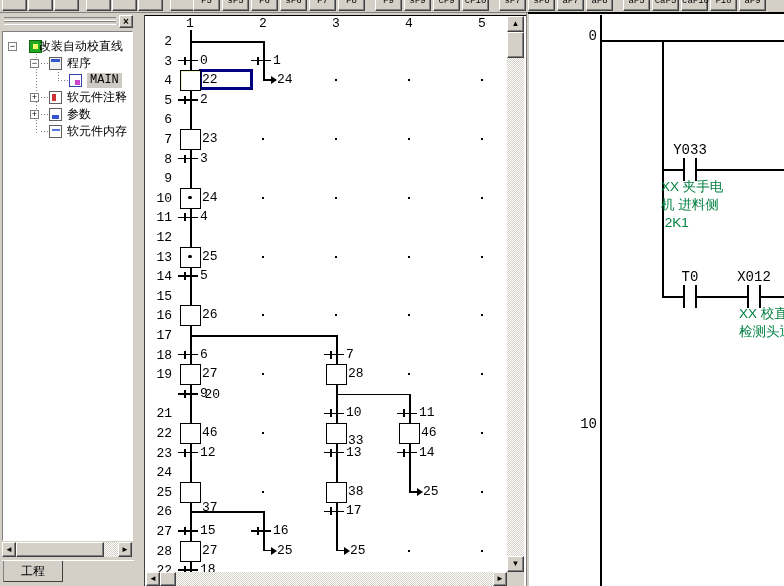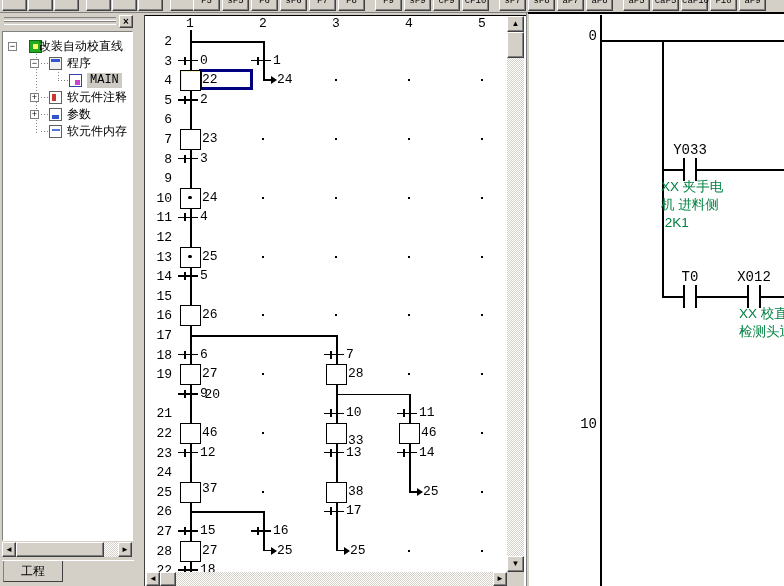--- a/index.html
+++ b/index.html
@@ -263,21 +263,21 @@
       <div class="sfcnum mono" style="position: absolute; left: 57px; top: 351.2px;">27</div>
       <div style="position: absolute; left: 181px; top: 349.2px; width: 21px; height: 21px; border: 1.5px solid rgb(0, 0, 0); background: rgb(255, 255, 255); box-sizing: border-box;"></div>
       <div class="sfcnum mono" style="position: absolute; left: 203px; top: 351.2px;">28</div>
       <div style="position: absolute; left: 35px; top: 408px; width: 21px; height: 21px; border: 1.5px solid rgb(0, 0, 0); background: rgb(255, 255, 255); box-sizing: border-box;"></div>
       <div class="sfcnum mono" style="position: absolute; left: 57px; top: 410px;">46</div>
       <div style="position: absolute; left: 181px; top: 408px; width: 21px; height: 21px; border: 1.5px solid rgb(0, 0, 0); background: rgb(255, 255, 255); box-sizing: border-box;"></div>
       <div class="sfcnum mono" style="position: absolute; left: 203px; top: 410px; margin-top: 8px;">33</div>
       <div style="position: absolute; left: 254px; top: 408px; width: 21px; height: 21px; border: 1.5px solid rgb(0, 0, 0); background: rgb(255, 255, 255); box-sizing: border-box;"></div>
       <div class="sfcnum mono" style="position: absolute; left: 276px; top: 410px;">46</div>
       <div style="position: absolute; left: 35px; top: 466.8px; width: 21px; height: 21px; border: 1.5px solid rgb(0, 0, 0); background: rgb(255, 255, 255); box-sizing: border-box;"></div>
-      <div class="sfcnum mono" style="position: absolute; left: 57px; top: 466px;">37</div>
+      <div class="sfcnum mono" style="position: absolute; left: 57px; top: 485px;">37</div>
       <div style="position: absolute; left: 181px; top: 466.8px; width: 21px; height: 21px; border: 1.5px solid rgb(0, 0, 0); background: rgb(255, 255, 255); box-sizing: border-box;"></div>
       <div class="sfcnum mono" style="position: absolute; left: 203px; top: 468.8px;">38</div>
       <div style="position: absolute; left: 35px; top: 525.6px; width: 21px; height: 21px; border: 1.5px solid rgb(0, 0, 0); background: rgb(255, 255, 255); box-sizing: border-box;"></div>
       <div class="sfcnum mono" style="position: absolute; left: 57px; top: 527.6px;">27</div>
       <div class="line" style="position: absolute; left: 118px; top: 64.45px; width: 9px; height: 1.5px;"></div>
       <div style="position: absolute; left: 126px; top: 61.2px; width: 0px; height: 0px; border-top: 4px solid transparent; border-bottom: 4px solid transparent; border-left: 6px solid rgb(0, 0, 0);"></div>
       <div class="sfcnum mono" style="position: absolute; left: 132px; top: 57.2px;">24</div>
       <div class="line" style="position: absolute; left: 264px; top: 476.05px; width: 9px; height: 1.5px;"></div>
       <div style="position: absolute; left: 272px; top: 472.8px; width: 0px; height: 0px; border-top: 4px solid transparent; border-bottom: 4px solid transparent; border-left: 6px solid rgb(0, 0, 0);"></div>
       <div class="sfcnum mono" style="position: absolute; left: 278px; top: 468.8px;">25</div>

